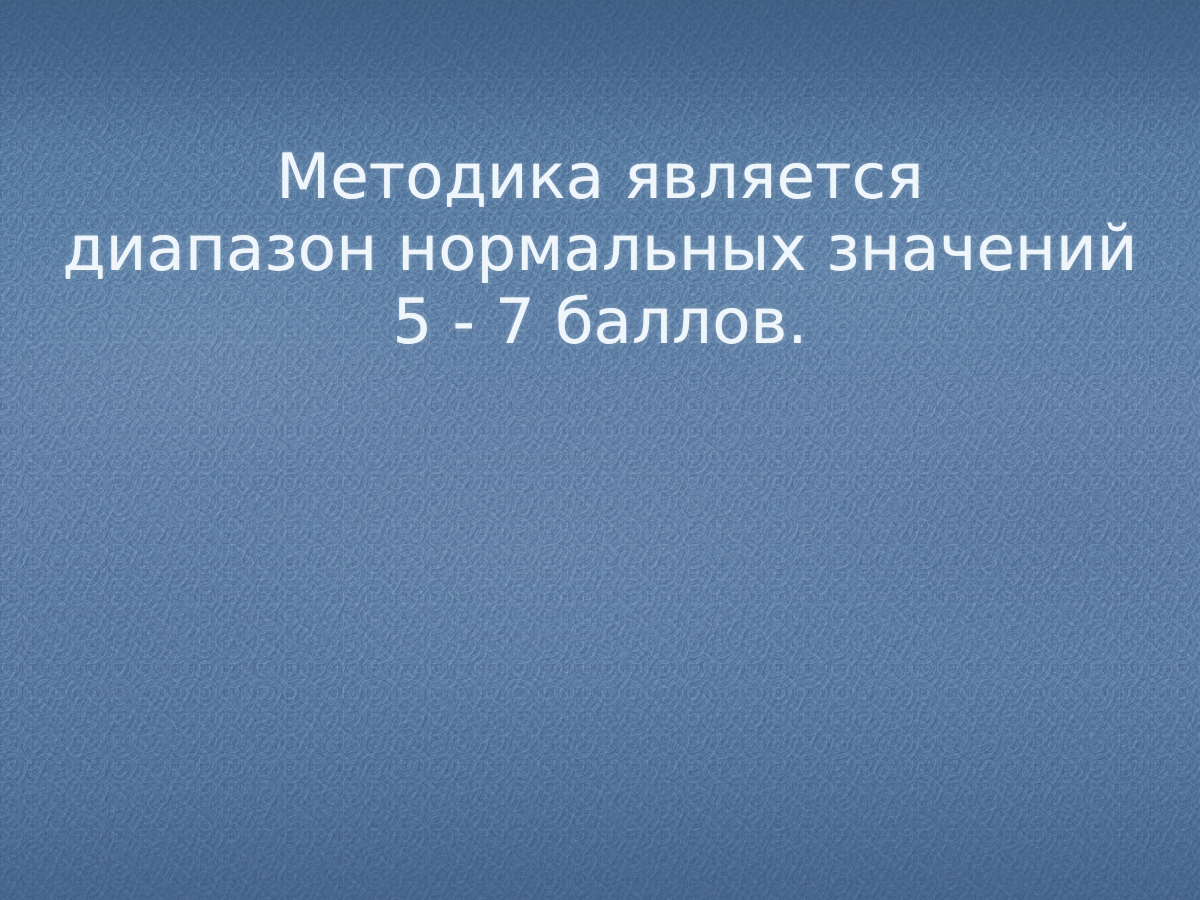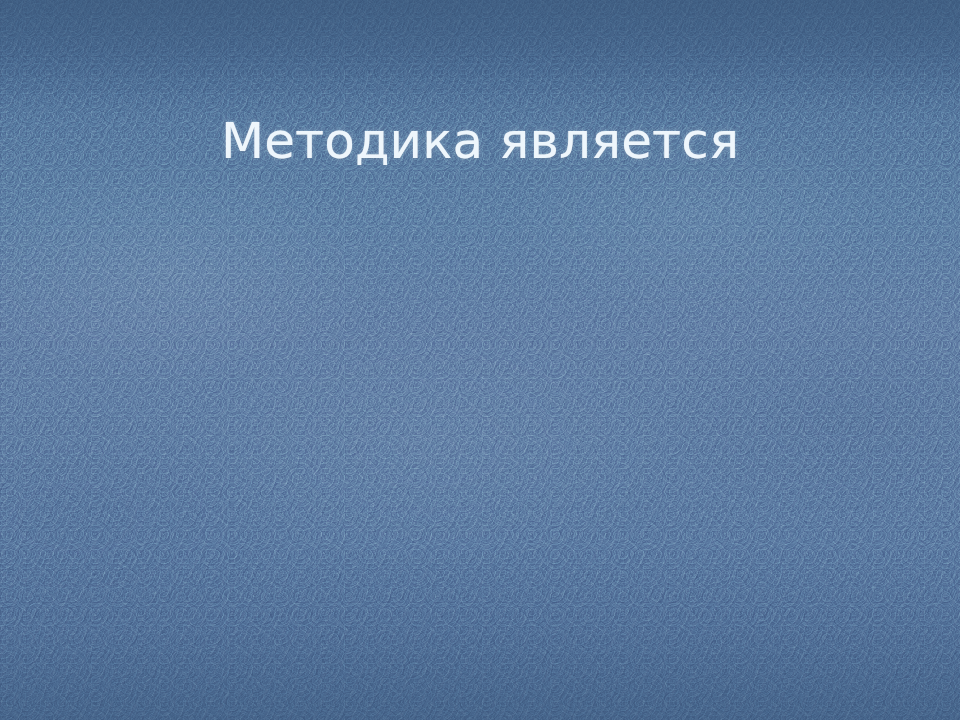--- a/index.html
+++ b/index.html
@@ -127,15 +127,17 @@
 <div id="slide">
 
   <div class="tex tex-mottle"></div>
   <div class="tex tex-streak"></div>
   <div class="tex tex-noise"></div>
   <div class="tex tex-topfade"></div>
   <div class="tex tex-botfade"></div>
 
   <div id="content">
     <div class="line">Методика является</div>
+    <div class="line">диапазон нормальных значений</div>
+    <div class="line">5 - 7 баллов.</div>
   </div>
 
 </div>
 
 </body></html>

